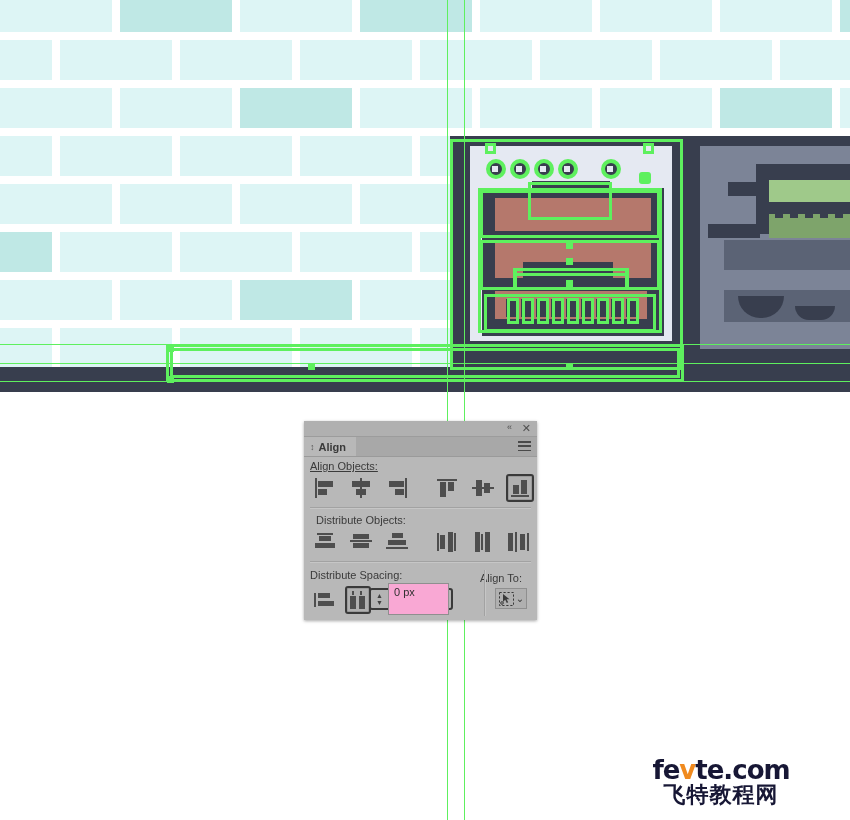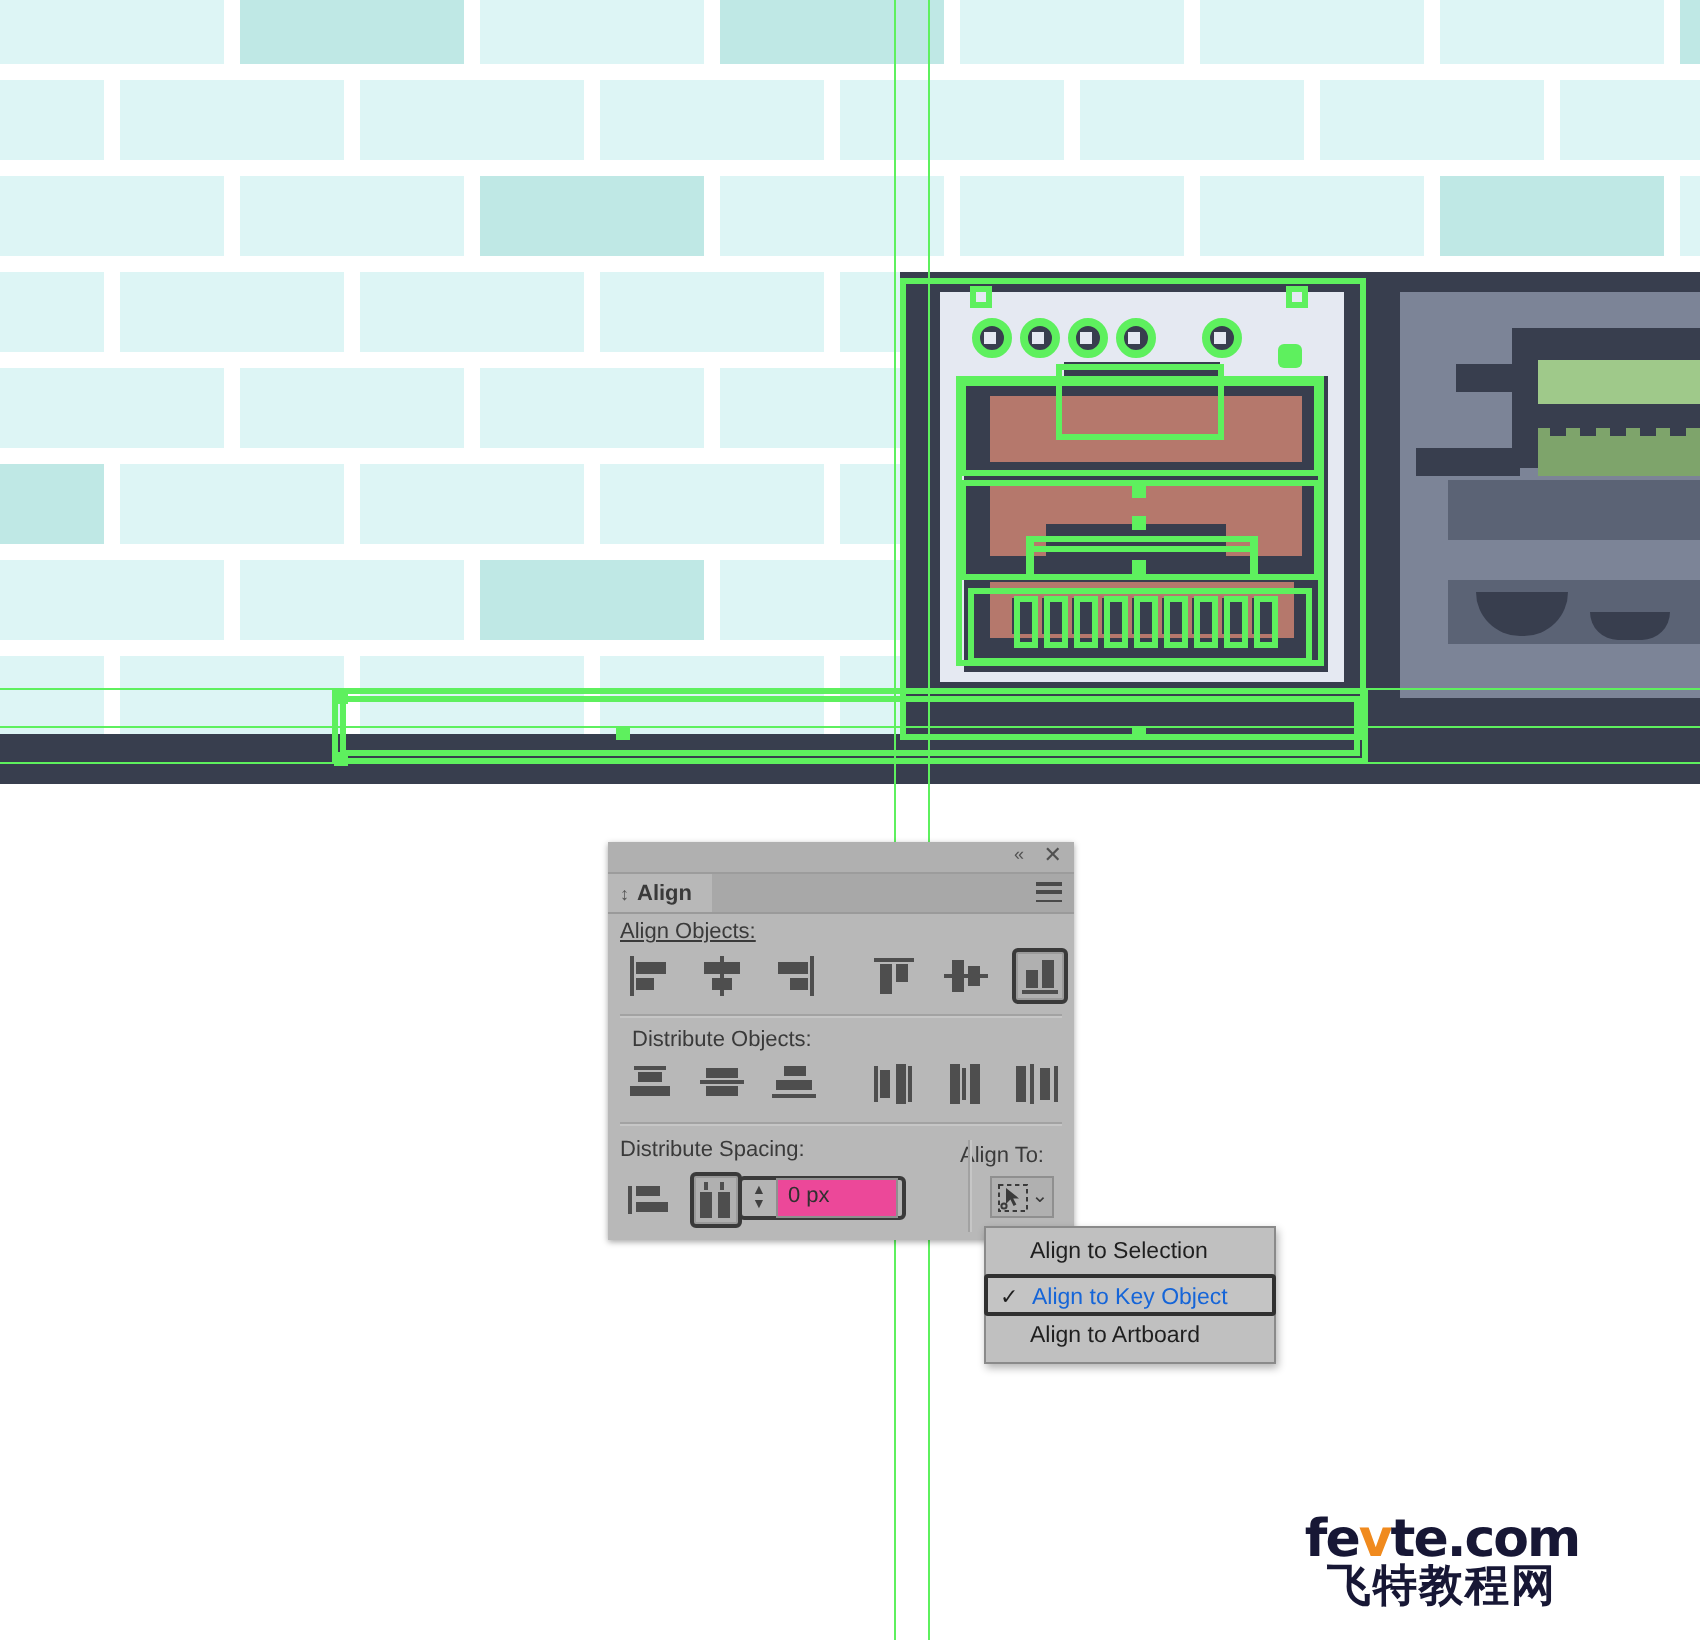--- a/index.html
+++ b/index.html
@@ -249,23 +249,23 @@
   }
   #spin-arrows {
     width: 17px; height: 100%;
     display: flex; flex-direction: column;
     align-items: center; justify-content: center;
     color: #404040; font-size: 7px; line-height: 7px;
     cursor: pointer;
   }
   #spacing-input {
     flex: 1;
-    height: 20px;
+    height: 32px;
     margin-right: 2px;
-    background: #ec4899;
+    background: #f9a8d4;
     border: 1px solid #8f8f8f;
     font-size: 11px;
     color: #303030;
     padding-left: 5px;
     line-height: 16px;
     box-sizing: border-box;
     font-family: "Liberation Sans", sans-serif;
   }
 
   #vsep {
@@ -337,21 +337,21 @@
   #wm-top {
     font-family: "DejaVu Sans", sans-serif;
     font-weight: bold;
     font-size: 26px;
     letter-spacing: -1px;
     color: #171735;
     line-height: 26px;
   }
   #wm-top .accent { color: #f08a1e; }
   #wm-bottom {
-    font-family: Liberation Mono, monospace;
+    font-family: Liberation Sans, sans-serif;
     font-weight: bold;
     font-size: 22px;
     color: #171735;
     line-height: 24px;
     letter-spacing: 1px;
   }
 </style>
 </head>
 <body>
 
@@ -672,31 +672,19 @@
 
   <div id="align-to-btn">
     <svg width="17" height="16" viewBox="0 0 17 16">
       <rect x="1.5" y="1.5" width="14" height="13" fill="none" stroke="#3a3a3a" stroke-width="1" stroke-dasharray="2.2,1.8"></rect>
       <path d="M5 3 L5 11 L7.2 8.8 L8.8 12 L10.2 11.2 L8.6 8.2 L11.5 8.2 Z" fill="#3a3a3a"></path>
       <circle cx="4" cy="12" r="1.3" fill="none" stroke="#3a3a3a" stroke-width="1"></circle>
     </svg>
     <span style="font-size:10px;color:#3a3a3a;line-height:10px;">⌄</span>
   </div>
 
-  <div id="align-menu">
-    <div class="menu-item">
-      <span>Align to Selection</span>
-    </div>
-    <div class="menu-item active">
-      <span class="menu-check">✓</span>
-      <span>Align to Key Object</span>
-    </div>
-    <div class="menu-item">
-      <span>Align to Artboard</span>
-    </div>
-  </div>
 
   <div id="watermark">
     <div id="wm-top"><span>fe</span><span class="accent">v</span><span>te.com</span></div>
     <div id="wm-bottom">飞特教程网</div>
   </div>
 
 </div>
 
 </body></html>

